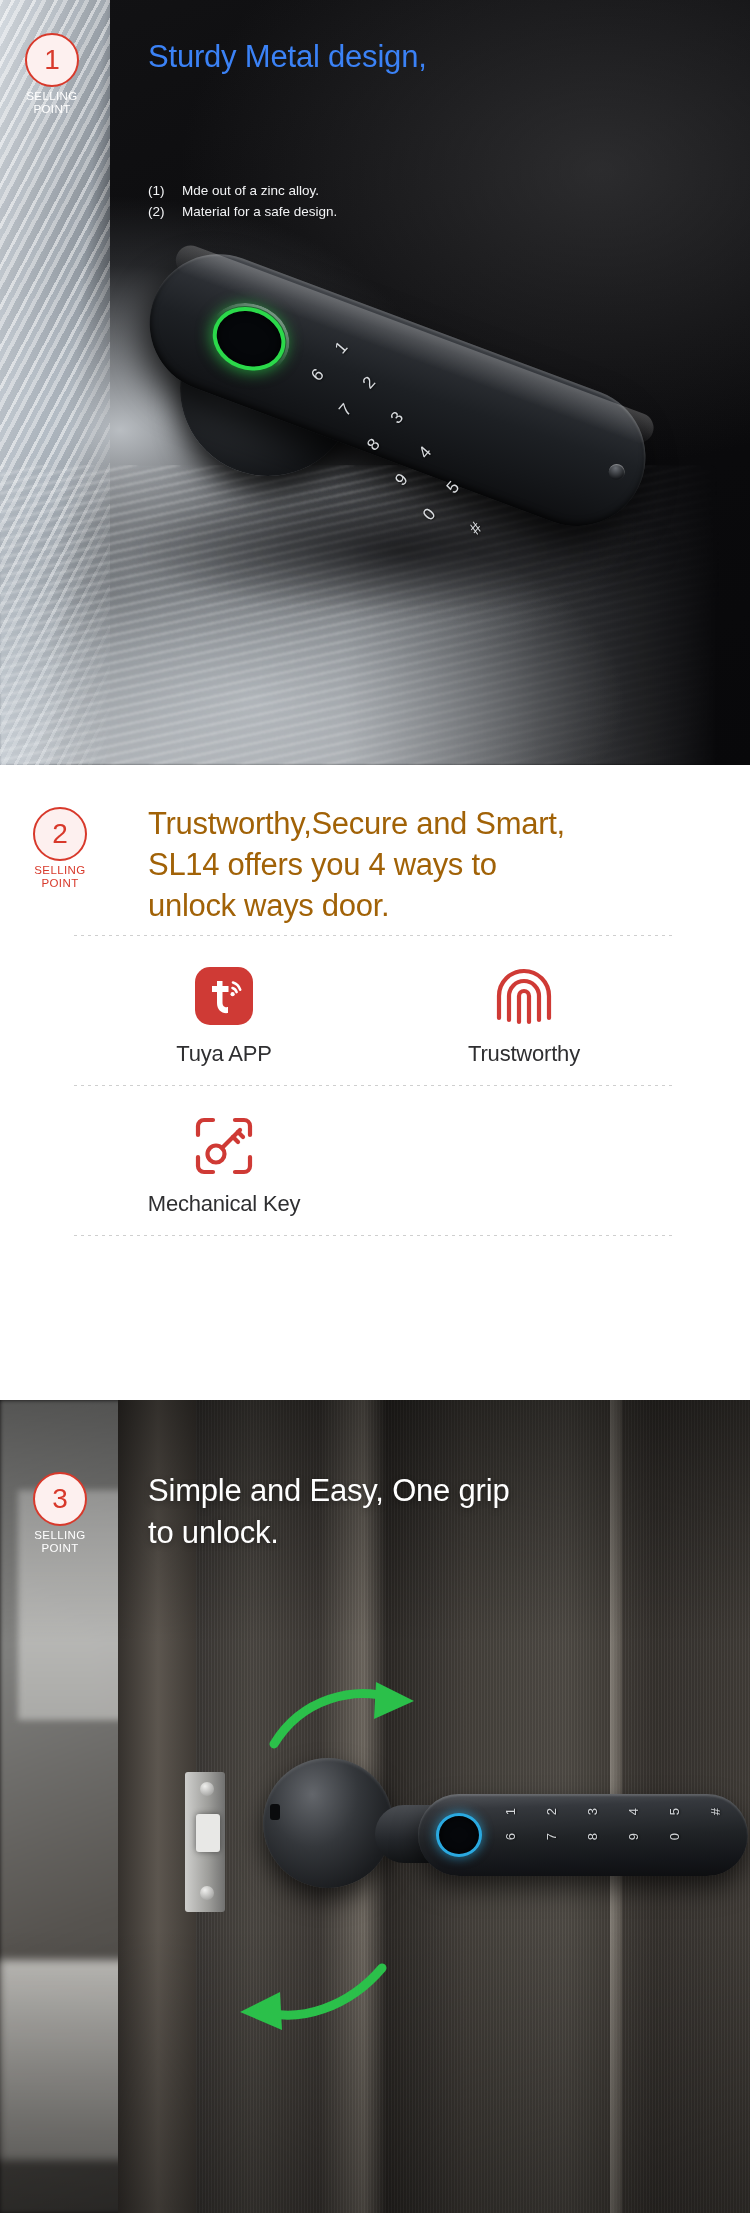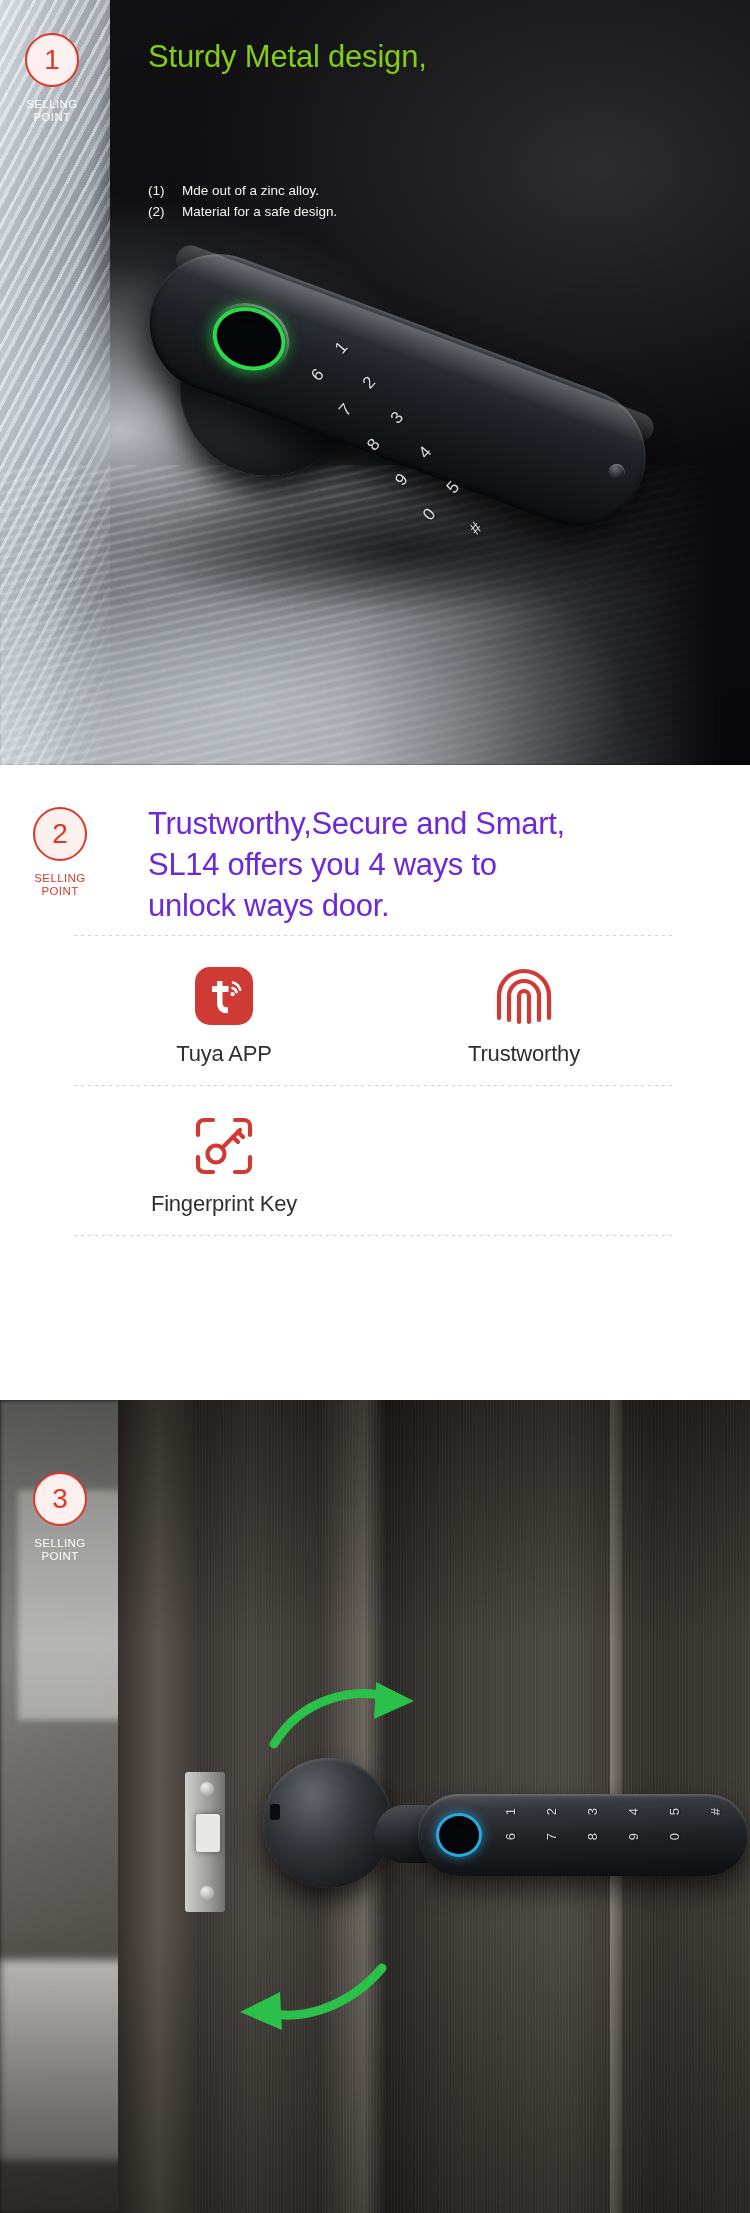--- a/index.html
+++ b/index.html
@@ -111,43 +111,43 @@
     width:54px; height:54px; margin:0 auto; border-radius:50%;
     display:flex; align-items:center; justify-content:center;
     font-size:28px; line-height:1;
   }
   .badge-num-dark {
     border:2px solid #d8392b; background:#fdf0ef; color:#d8392b;
   }
   .badge-num-light {
     border:2px solid #d8392b; background:#fdf0ef; color:#d8392b;
   }
-  .badge-label { font-size:11.5px; line-height:13px; margin-top:11px; letter-spacing:.4px; }
+  .badge-label { font-size:11.5px; line-height:13px; margin-top:3px; letter-spacing:.4px; }
   .badge-label-dark { color:#ffffff; }
   .badge-label-red { color:#d8392b; }
 
   .sec1-badge { left:10px; top:33px; }
   .sec1-title {
     position:absolute; left:148px; top:38px; width:580px;
-    color:#84cc16; font-size:31px; line-height:37px; font-weight:normal;
+    color:#3b82f6; font-size:31px; line-height:37px; font-weight:normal;
     letter-spacing:-.2px;
   }
   .sec1-list { position:absolute; left:148px; top:180px; width:520px; }
   .sec1-li {
     color:#f2f3f5; font-size:13.5px; line-height:21px;
     display:flex; gap:9px;
   }
   .sec1-li-idx { width:25px; flex:none; }
 
   
   .sec2 { position:relative; width:750px; height:635px; background:#ffffff; }
   .sec2-badge { left:18px; top:42px; }
   .sec2-title {
     position:absolute; left:148px; top:38px; width:570px;
-    color:#6d28d9; font-size:31px; line-height:41px; font-weight:normal;
+    color:#a16207; font-size:31px; line-height:41px; font-weight:normal;
     letter-spacing:-.3px;
   }
   .dotted {
     position:absolute; left:74px; width:600px; height:1px;
     background-image:linear-gradient(to right, #cfcfcf 0 3px, transparent 3px 7px);
     background-size:7px 1px; background-repeat:repeat-x;
   }
   .d1 { top:170px; }
   .d2 { top:320px; }
   .d3 { top:470px; }
@@ -381,21 +381,21 @@
               <path d="M18 3 H9 a6 6 0 0 0 -6 6 v9"></path>
               <path d="M40 3 h9 a6 6 0 0 1 6 6 v9"></path>
               <path d="M18 55 H9 a6 6 0 0 1 -6 -6 v-9"></path>
               <path d="M40 55 h9 a6 6 0 0 0 6 -6 v-9"></path>
               <circle cx="21" cy="37" r="8.5"></circle>
               <path d="M27 31 L45 13"></path>
               <path d="M38 20 l5 5"></path>
               <path d="M43 15 l5 5"></path>
             </svg>
           </div>
-          <div class="feat-label">Fingerprint Key</div>
+          <div class="feat-label">Mechanical Key</div>
         </div>
 
       </div>
     </div>
   </section>
 
   <section class="sec3">
     <div class="door-photo">
       <div class="dp-room"></div>
       <div class="dp-room-win"></div>
@@ -457,15 +457,19 @@
     </div>
 
     <div class="badge sec3-badge">
       <div class="badge-circle badge-num-light">3</div>
       <div class="badge-label badge-label-dark">
         <span>SELLING</span><br>
         <span>POINT</span>
       </div>
     </div>
 
+    <h2 class="sec3-title">
+      <span>Simple and Easy, One grip</span><br>
+      <span>to unlock.</span>
+    </h2>
   </section>
 
 </div>
 
 </body></html>

